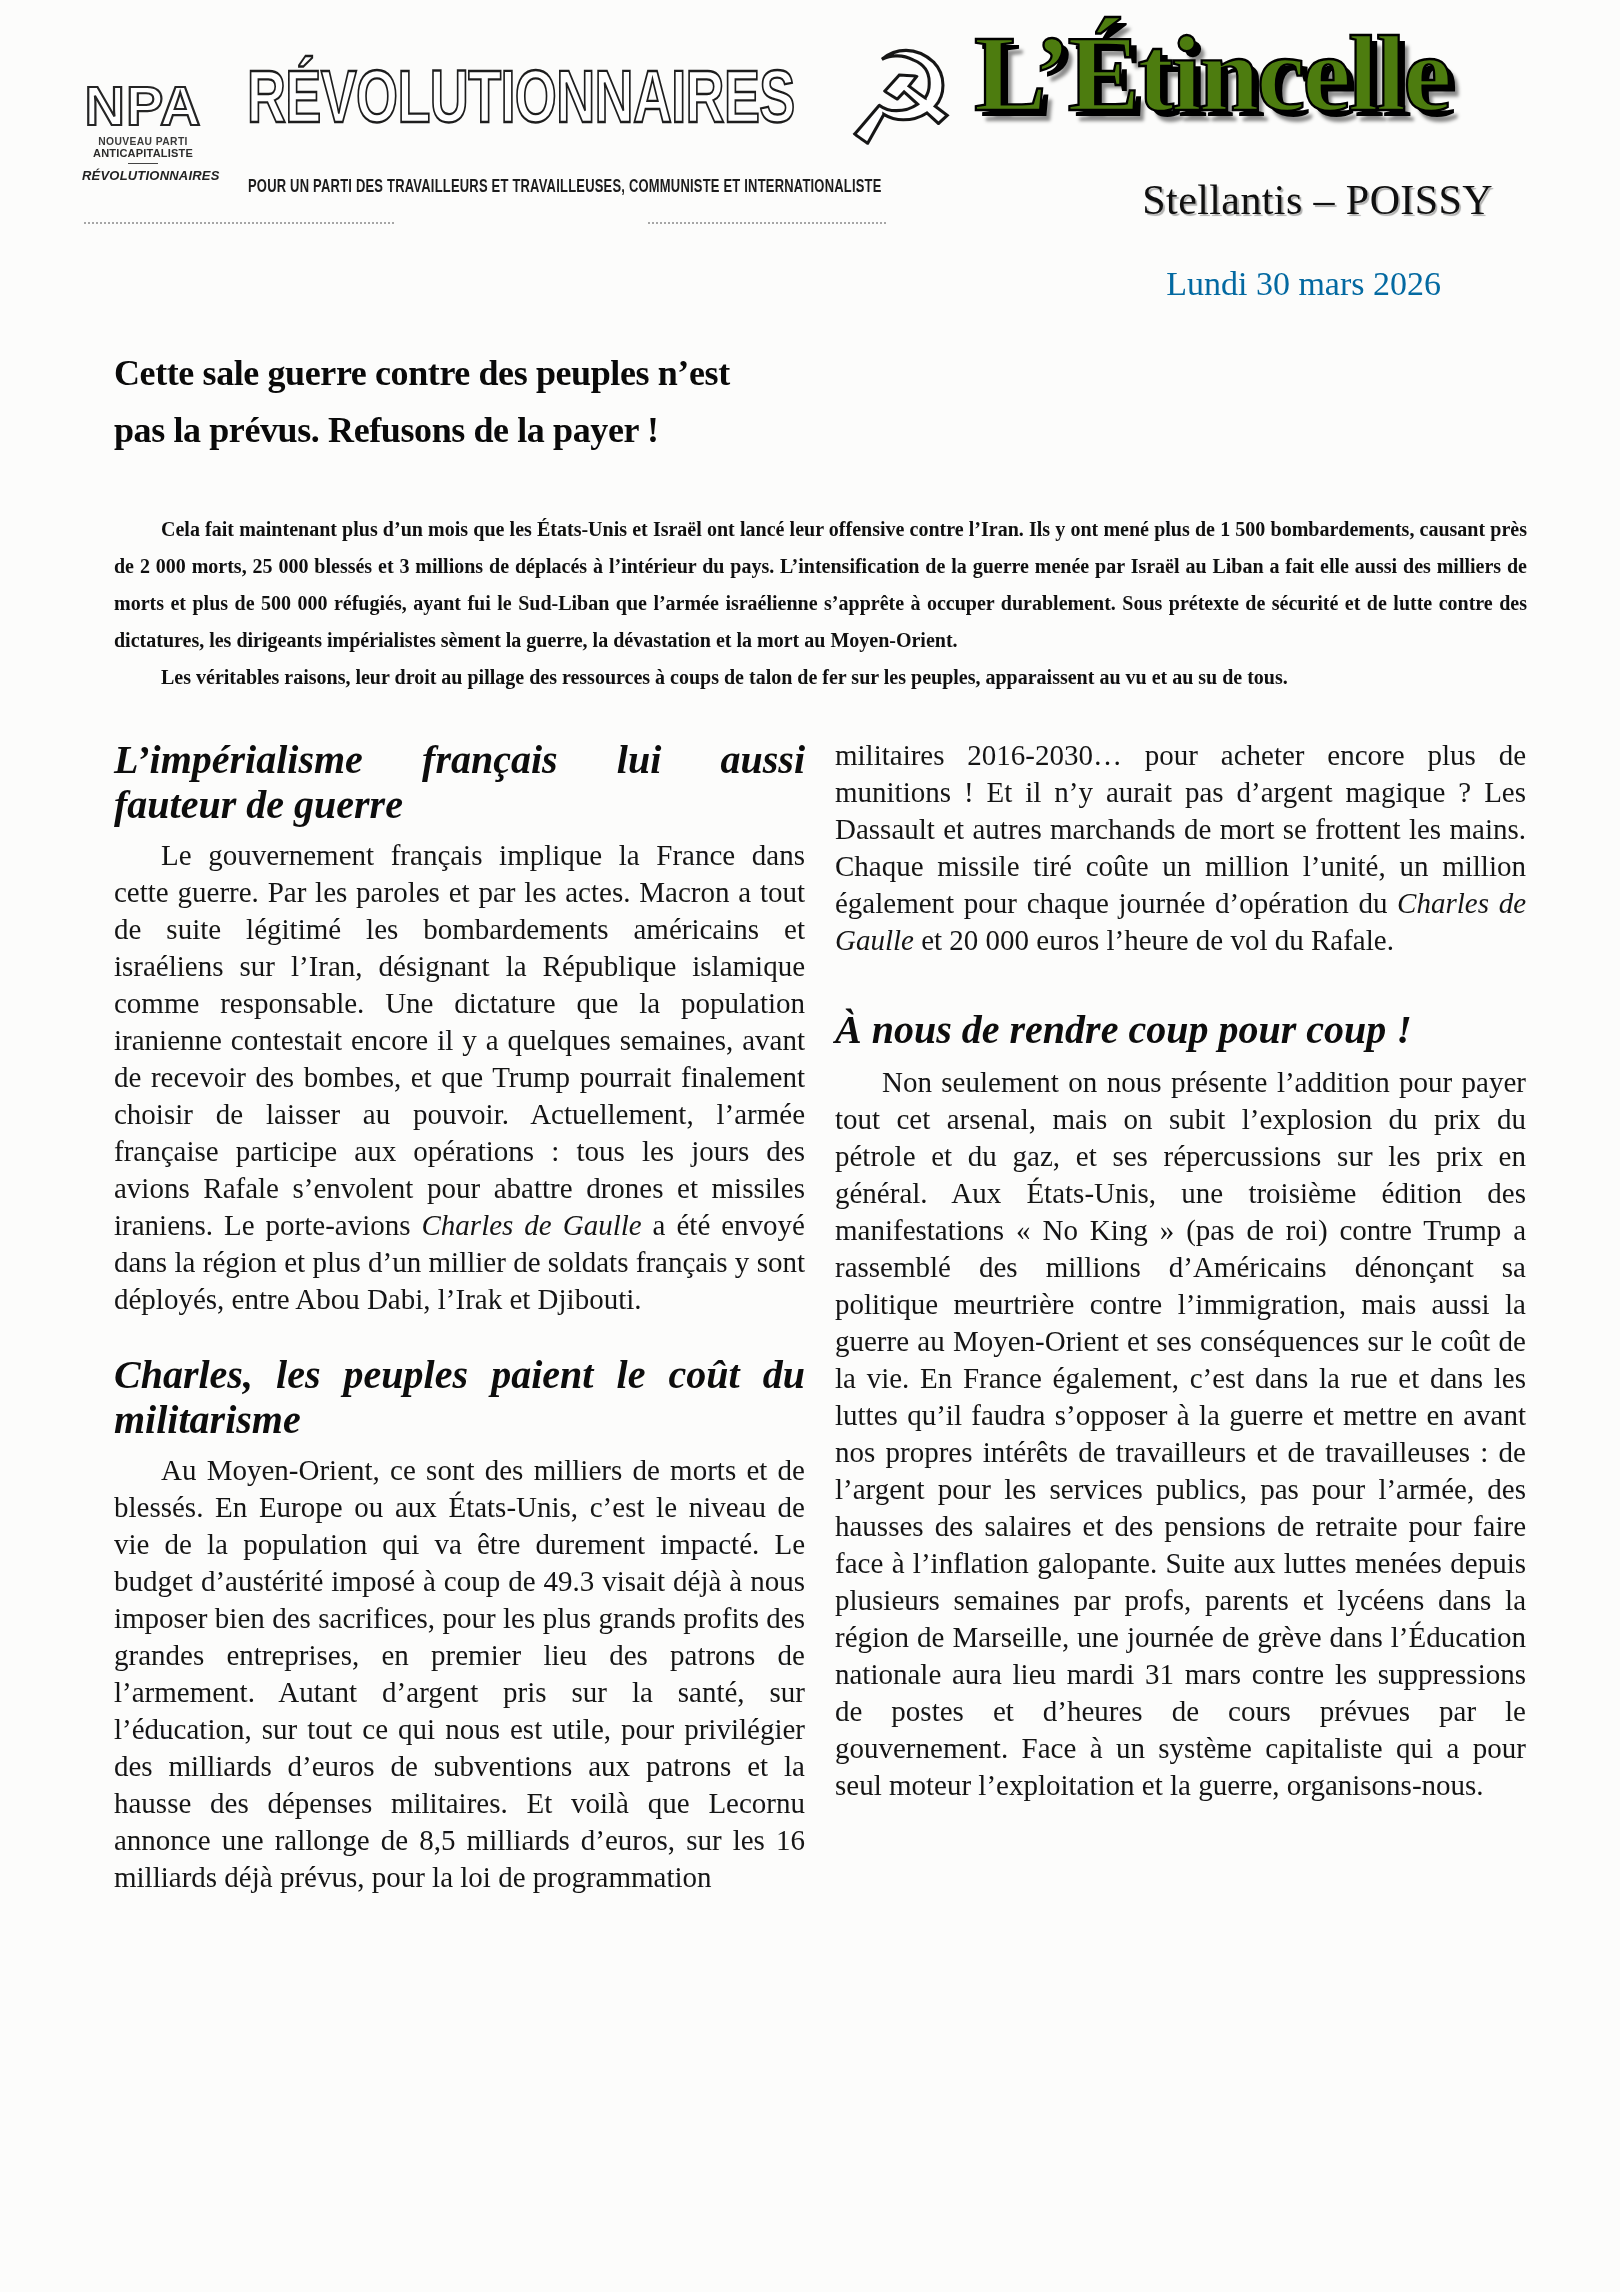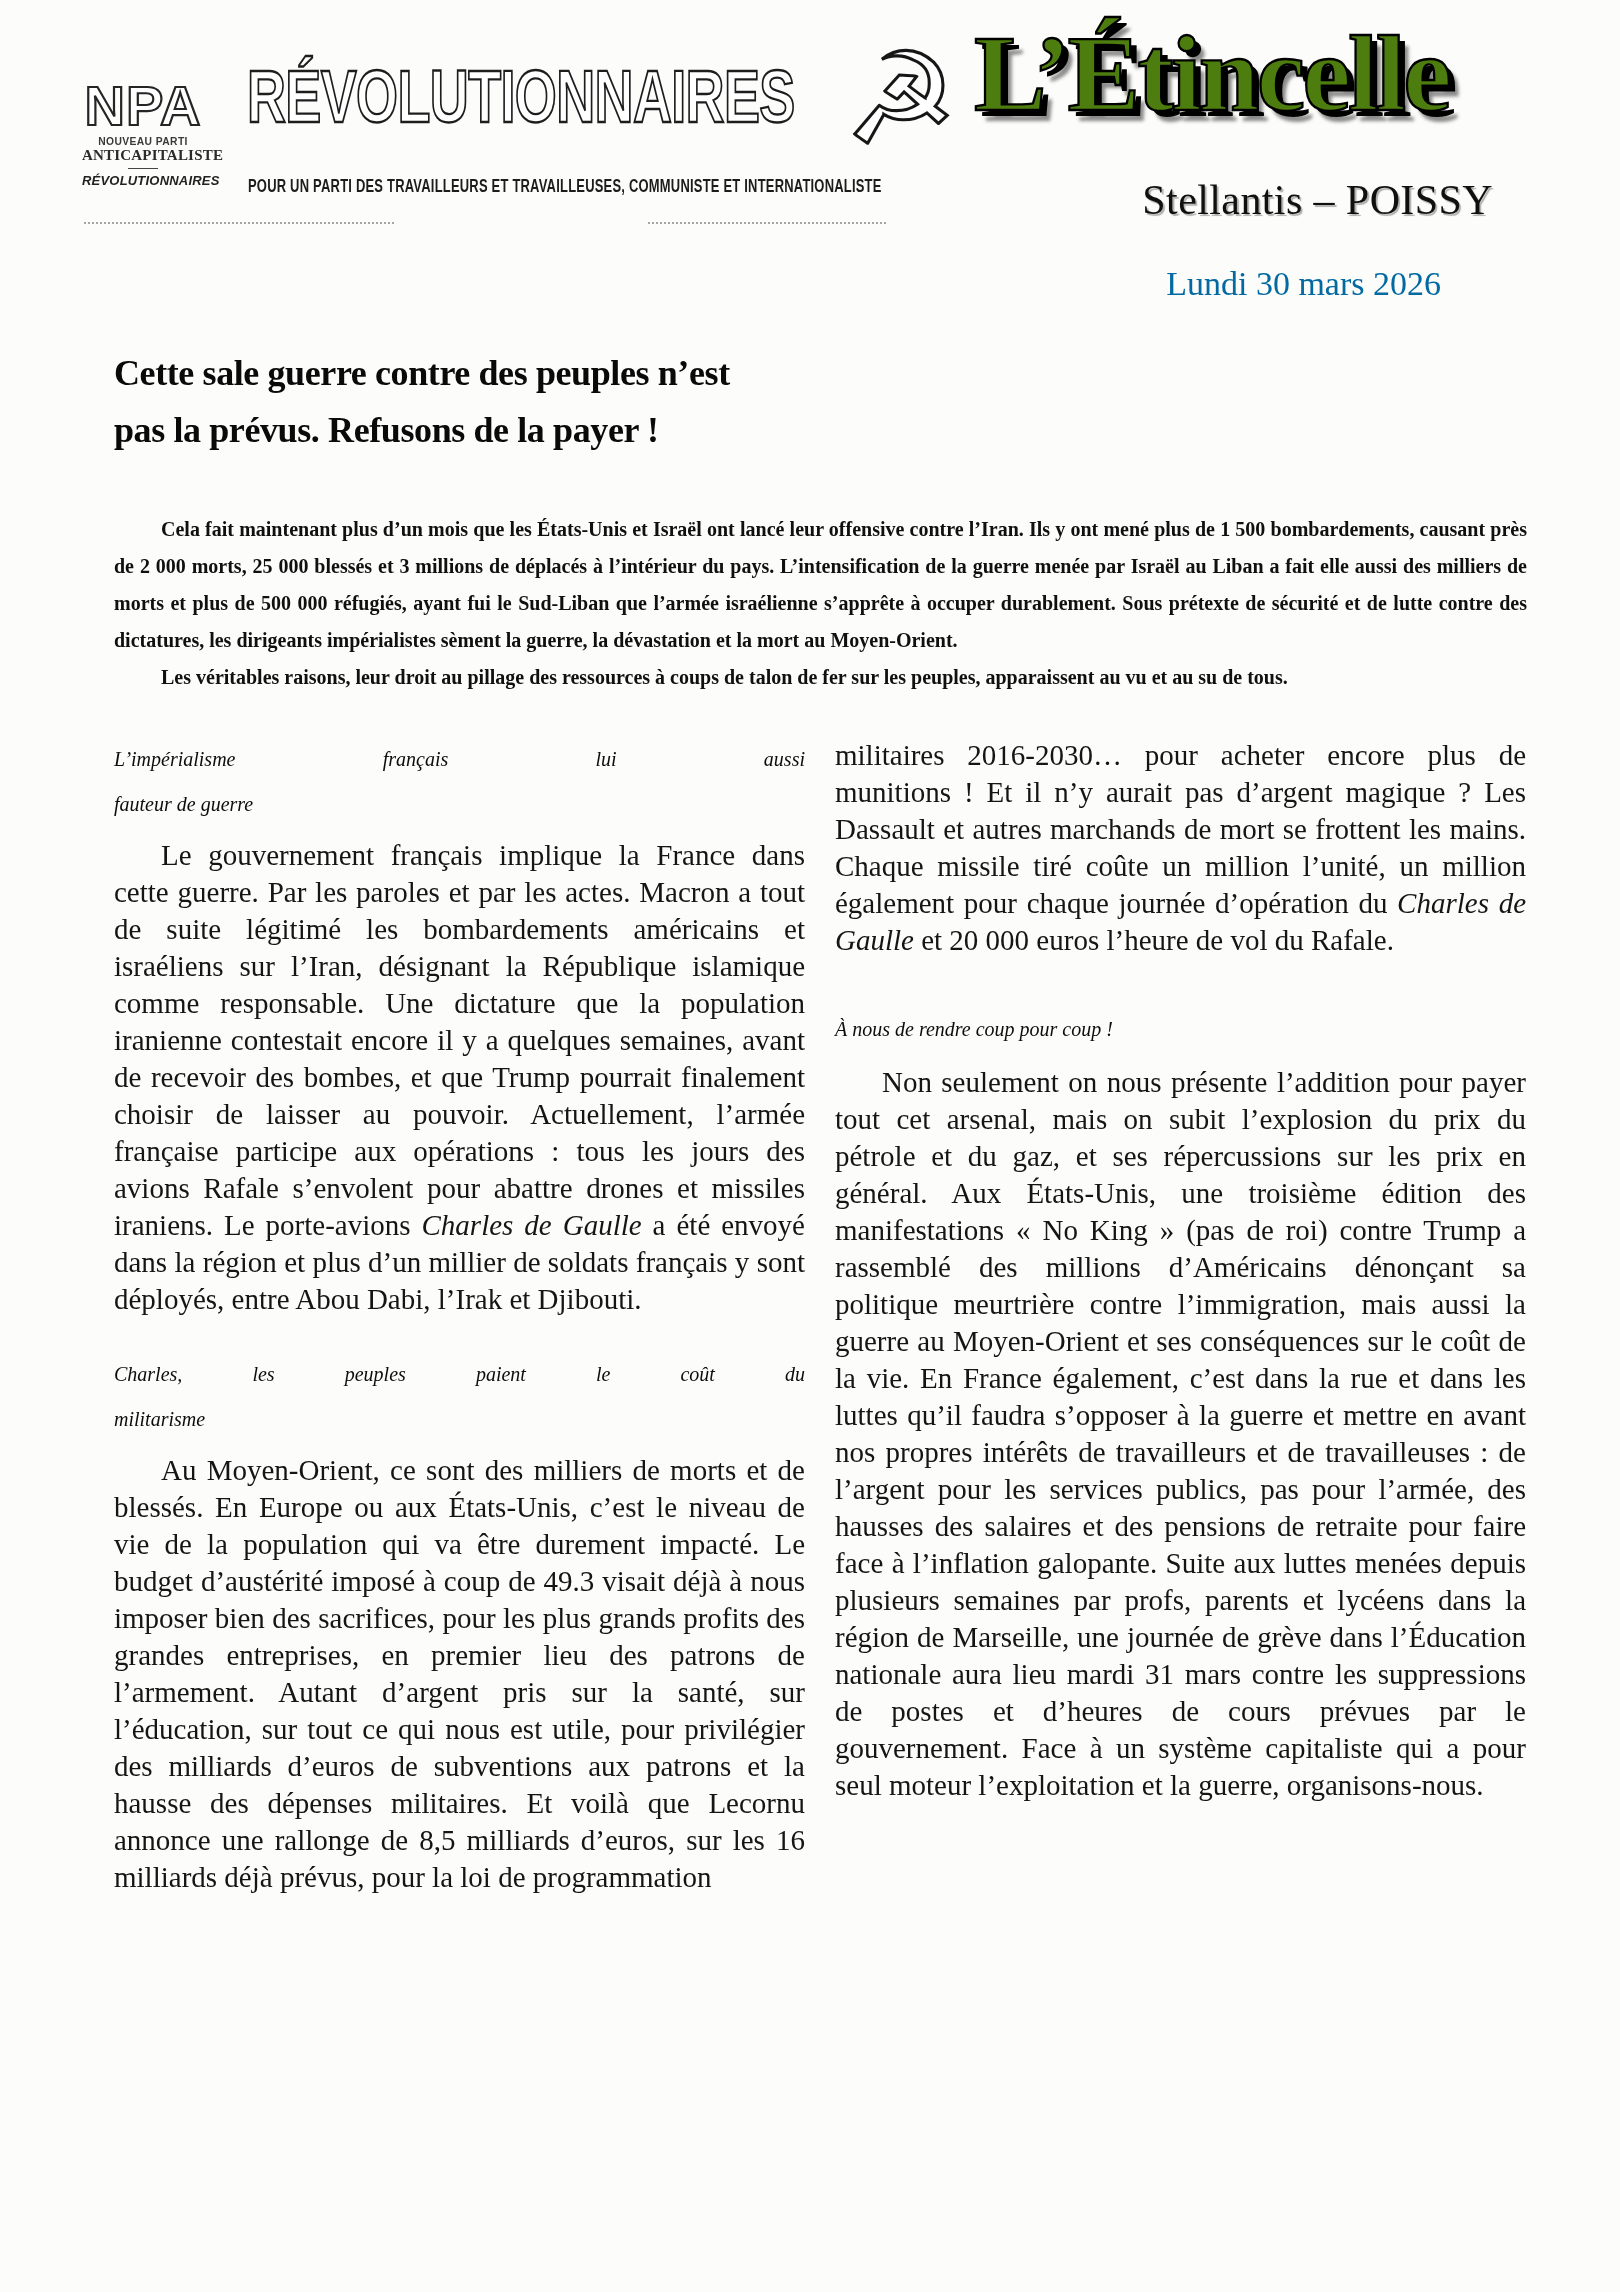--- a/index.html
+++ b/index.html
@@ -13,21 +13,21 @@
     overflow:hidden;
   }
   
   .header{position:relative;height:315px;}
   .npa-logo{position:absolute;left:82px;top:79px;width:122px;text-align:center;}
   .npa-acronym{
     font-family:"Liberation Sans",sans-serif;font-weight:bold;font-size:56px;line-height:.95;
     color:#fff;-webkit-text-stroke:2.2px #252525;letter-spacing:0.9px;
   }
   .npa-sub1{font-family:"Liberation Sans",sans-serif;font-size:10.3px;font-weight:600;color:#3a3a3a;margin-top:3.6px;letter-spacing:0.4px;}
-  .npa-sub2{font-family:Liberation Serif, serif;font-size:15px;font-weight:bold;color:#2b2b2b;letter-spacing:0.2px;}
+  .npa-sub2{font-family:Liberation Sans, sans-serif;font-size:11px;font-weight:bold;color:#2b2b2b;letter-spacing:0.2px;}
   .npa-rule{width:30px;border-top:1.8px solid #444;margin:4.5px auto 3.6px auto;}
   .npa-sub3{font-family:"Liberation Sans",sans-serif;font-size:13px;font-weight:bold;font-style:italic;color:#222;letter-spacing:0.2px;}
 
   .rev-title{
     position:absolute;left:247px;top:59px;white-space:nowrap;
     font-family:"Liberation Sans",sans-serif;font-weight:bold;font-size:75px;line-height:1;
     color:#fff;-webkit-text-stroke:2.3px #1d1d1d;letter-spacing:-0.9px;
     transform:scaleX(.72);transform-origin:left top;
   }
   .rev-tagline{
@@ -66,21 +66,21 @@
 
   
   .content{margin:52px 93px 0 114px;}
   .intro{font-weight:bold;font-size:20px;line-height:37px;text-align:justify;color:#101010;}
   .intro p{margin:0;text-indent:47px;}
   .columns{display:flex;gap:30px;margin-top:41px;}
   .col{width:691px;font-size:29px;line-height:37px;text-align:justify;color:#151515;}
   .col p{margin:0;text-indent:47px;}
   .col p.cont{text-indent:0;}
   h2{
-    font-size:20px;line-height:45px;font-weight:normal;font-style:italic;color:#0d0d0d;
+    font-size:40px;line-height:45px;font-weight:bold;font-style:italic;color:#0d0d0d;
     margin:0 0 9.9px 0;
   }
   h2.after{margin-top:34px;}
   h2 .stretch{display:block;text-align:justify;text-align-last:justify;}
   h2.single{margin-top:48px;margin-bottom:11.6px;}
   .it{font-style:italic;}
 </style>
 </head>
 <body>
 

